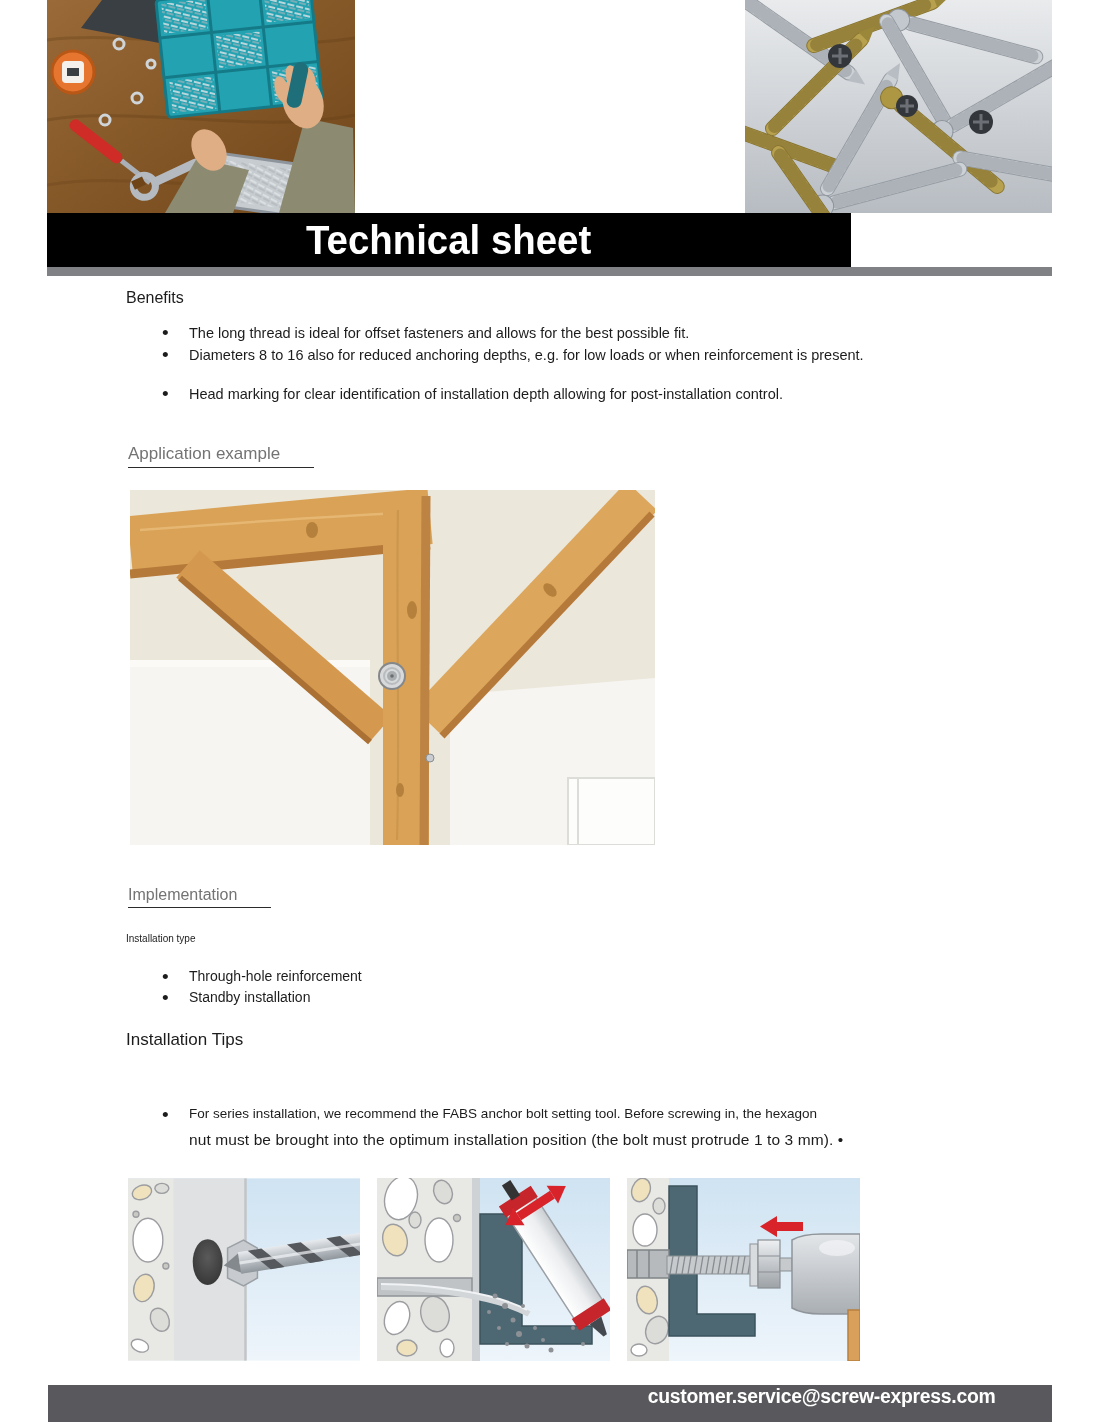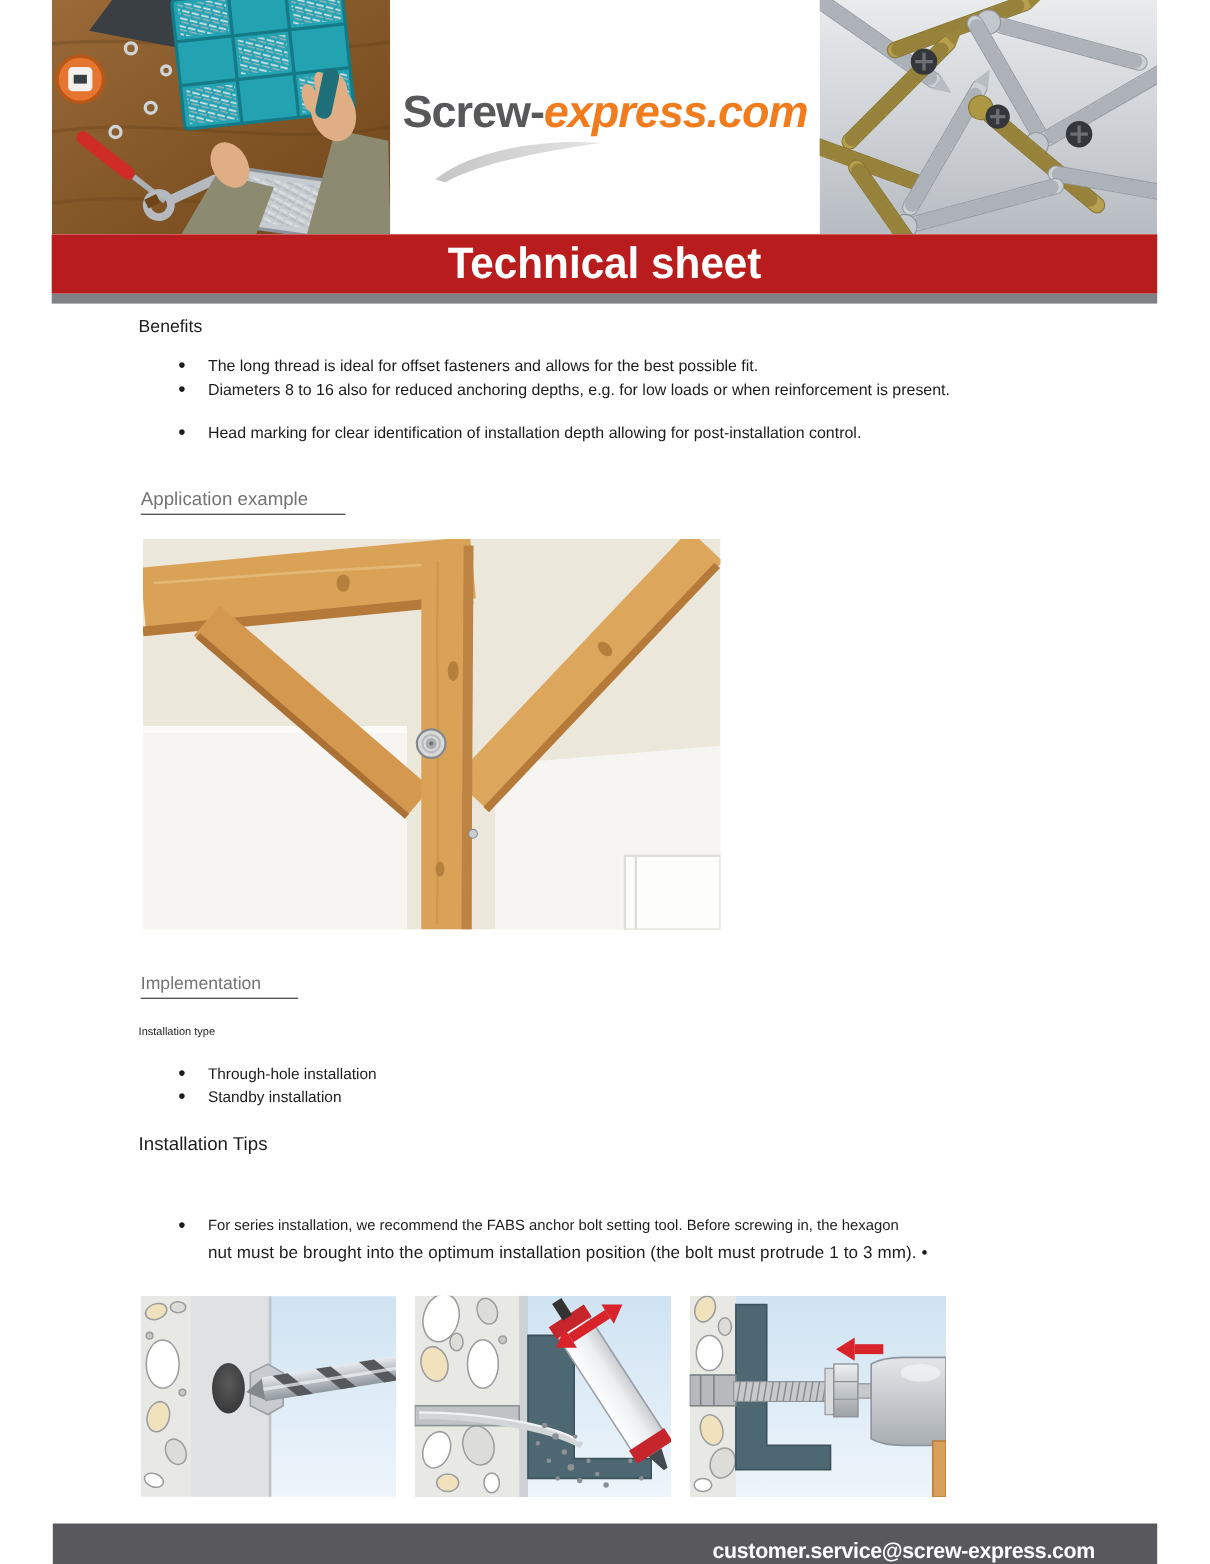--- a/index.html
+++ b/index.html
@@ -10,21 +10,21 @@
   .photo{position:absolute;top:0;height:213px;overflow:hidden;}
   .photo-left{left:47px;width:308px;}
   .photo-right{left:745px;width:307px;}
   .logo-area{position:absolute;left:355px;top:0;width:390px;height:213px;background:#fff;}
   .logo-text{position:absolute;left:50%;top:78px;transform:translateX(-50%);
              font-size:41px;font-weight:bold;white-space:nowrap;letter-spacing:-1px;}
   .logo-part1{color:#58585a;}
   .logo-part2{color:#f07c1e;font-style:italic;}
   .swoosh{position:absolute;left:38px;top:122px;width:155px;height:44px;}
 
-  .banner{position:absolute;left:47px;top:213px;width:1005px;height:54px;background:#b91c1c;
+  .banner{position:absolute;left:47px;top:213px;width:804px;height:54px;background:#000000;
           display:flex;align-items:center;justify-content:center;}
   .banner-title{color:#ffffff;font-weight:bold;font-size:40px;letter-spacing:0px;
                 transform:scaleX(.96);white-space:nowrap;}
   .divider{position:absolute;left:47px;top:267px;width:1005px;height:9px;background:#7f8184;}
 
   
   .benefits-heading{position:absolute;left:126px;top:289px;font-size:16px;}
   .benefits-list{position:absolute;left:162px;top:322px;width:830px;}
   .blist{list-style:none;margin:0;padding:0;}
   .blist li{position:relative;padding-left:27px;font-size:14.5px;line-height:22px;}
@@ -50,21 +50,21 @@
 
   
   .step{position:absolute;top:1178px;width:233px;height:183px;}
   .step-1{left:128px;width:232px;}
   .step-2{left:377px;}
   .step-3{left:627px;}
   .step svg{display:block;width:100%;height:100%;}
 
   
   .footer-bar{position:absolute;left:48px;top:1385px;width:1004px;height:37px;background:#59585c;
-              display:flex;align-items:flex-end;justify-content:flex-end;padding-right:57px;box-sizing:border-box;}
+              display:flex;align-items:flex-start;justify-content:flex-end;padding-right:57px;box-sizing:border-box;}
   .footer-email{color:#ffffff;font-weight:bold;font-size:20px;letter-spacing:-.3px;transform:scaleX(.97);transform-origin:right center;}
 </style>
 </head>
 <body>
 
 <div class="page">
 
   <div class="photo photo-left">
     <svg viewBox="0 0 308 213" width="308" height="213">
       <defs>
@@ -121,32 +121,20 @@
         <ellipse cx="240" cy="84" rx="7" ry="14" fill="#dfae85"></ellipse>
         <ellipse cx="254" cy="78" rx="7" ry="15" fill="#dfae85"></ellipse>
         <ellipse cx="268" cy="82" rx="7" ry="13" fill="#dfae85"></ellipse>
       </g>
       <rect x="243" y="62" width="15" height="46" rx="7" fill="#1f6f7a" transform="rotate(12 250 85)"></rect>
       <polygon points="118,213 150,158 202,170 186,213" fill="#8c8b72"></polygon>
       <ellipse cx="162" cy="150" rx="16" ry="22" fill="#dfae85" transform="rotate(-30 162 150)"></ellipse>
     </svg>
   </div>
 
-  <div class="logo-area">
-    <div class="logo-text"><span class="logo-part1">Screw-</span><span class="logo-part2">express.com</span></div>
-    <svg class="swoosh" viewBox="0 0 160 45">
-      <defs>
-        <linearGradient id="lg_sw" x1="0" y1="0" x2="1" y2="0">
-          <stop offset="0" stop-color="#c6c6c6"></stop>
-            <stop offset="1" stop-color="#e3e3e3"></stop>
-        </linearGradient>
-      </defs>
-      <path d="M3,42 C 38,14 105,4 158,8 C 110,15 46,26 12,45 Z" fill="url(#lg_sw)"></path>
-    </svg>
-  </div>
 
   <div class="photo photo-right">
     <svg viewBox="0 0 307 213" width="307" height="213">
       <defs>
         <linearGradient id="hpR_bg" x1="0" y1="0" x2="0" y2="1">
           <stop offset="0" stop-color="#e9ebed"></stop>
             <stop offset="1" stop-color="#b7bcc2"></stop>
         </linearGradient>
       </defs>
       <rect width="307" height="213" fill="url(#hpR_bg)"></rect>
@@ -273,21 +261,21 @@
     </svg>
   </div>
 
   <div class="section-heading impl-heading">
     <span class="u">Implementation</span>
   </div>
 
   <div class="inst-type-heading">Installation type</div>
   <div class="type-list">
     <ul class="blist">
-      <li>Through-hole installation</li>
+      <li>Through-hole reinforcement</li>
       <li>Standby installation</li>
     </ul>
   </div>
 
   <div class="tips-heading">Installation Tips</div>
   <div class="tips-list">
     <ul class="blist">
       <li>
         <span class="tip-line1">For series installation, we recommend the FABS anchor bolt setting tool. Before screwing in, the hexagon</span>
         <span class="tip-line2">nut must be brought into the optimum installation position (the bolt must protrude 1 to 3 mm). •</span>

